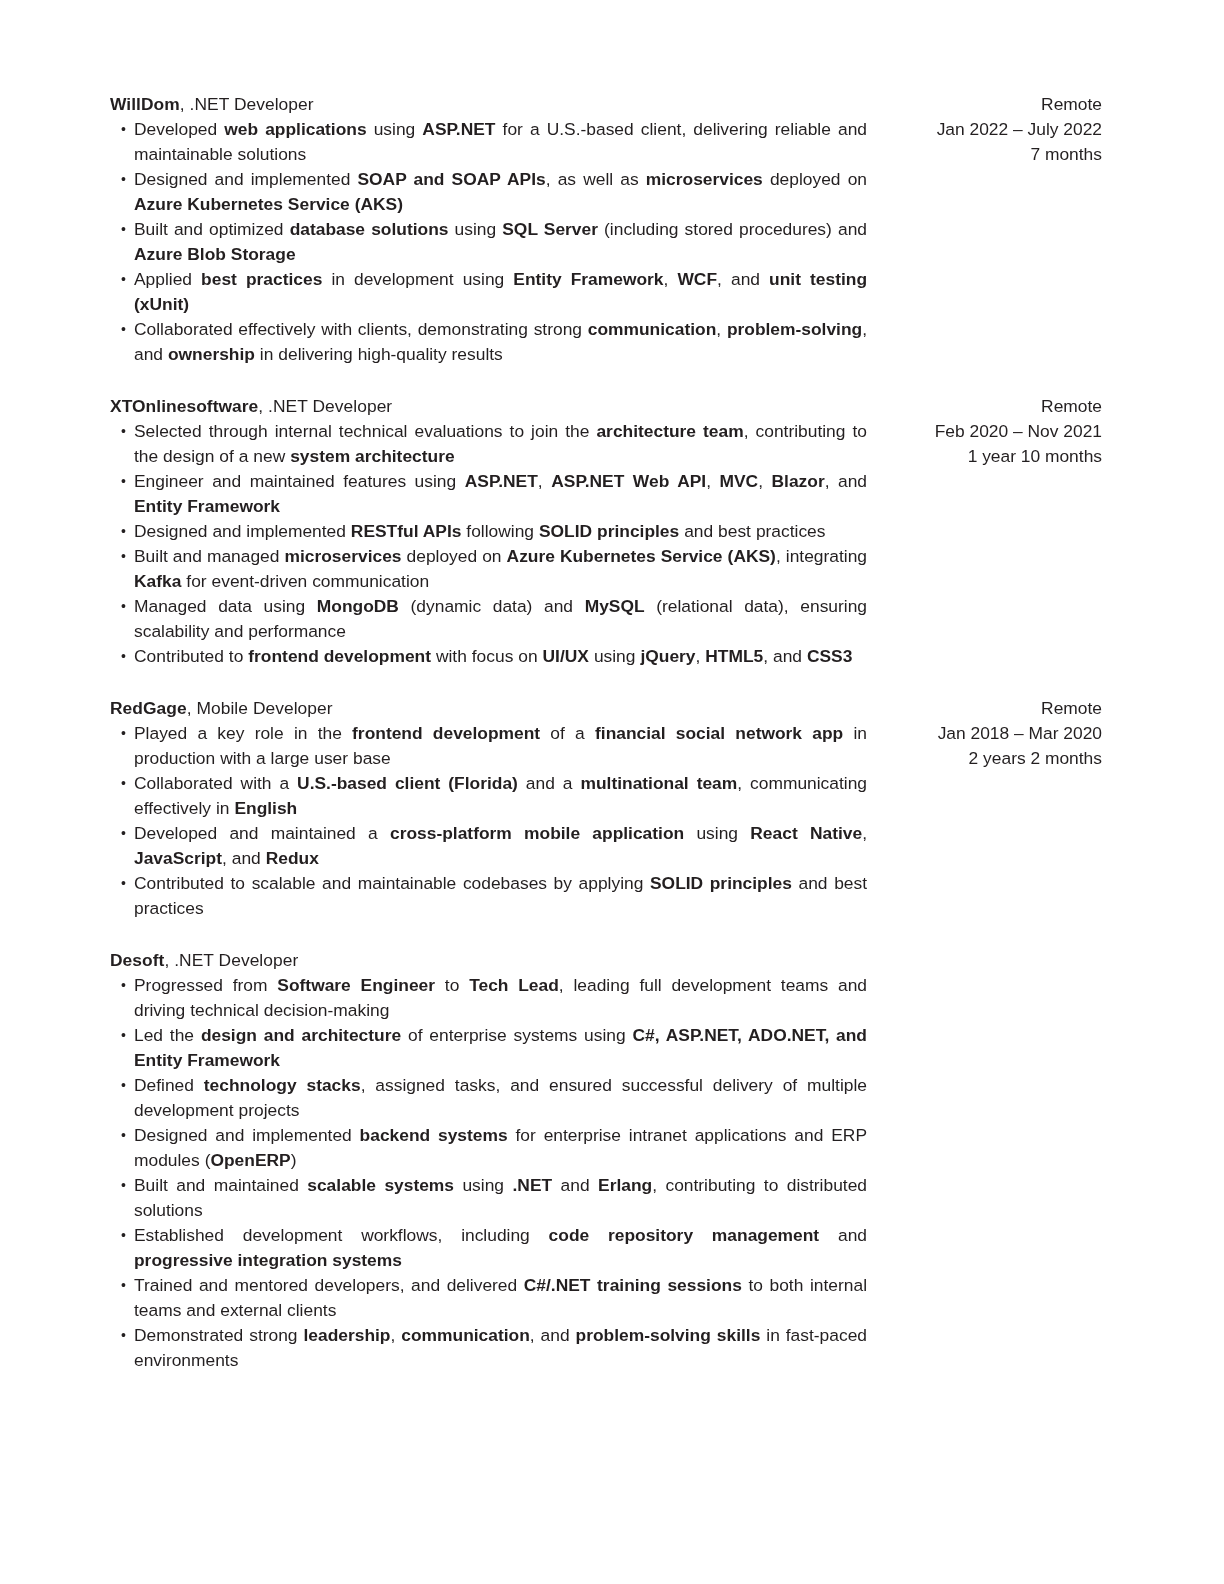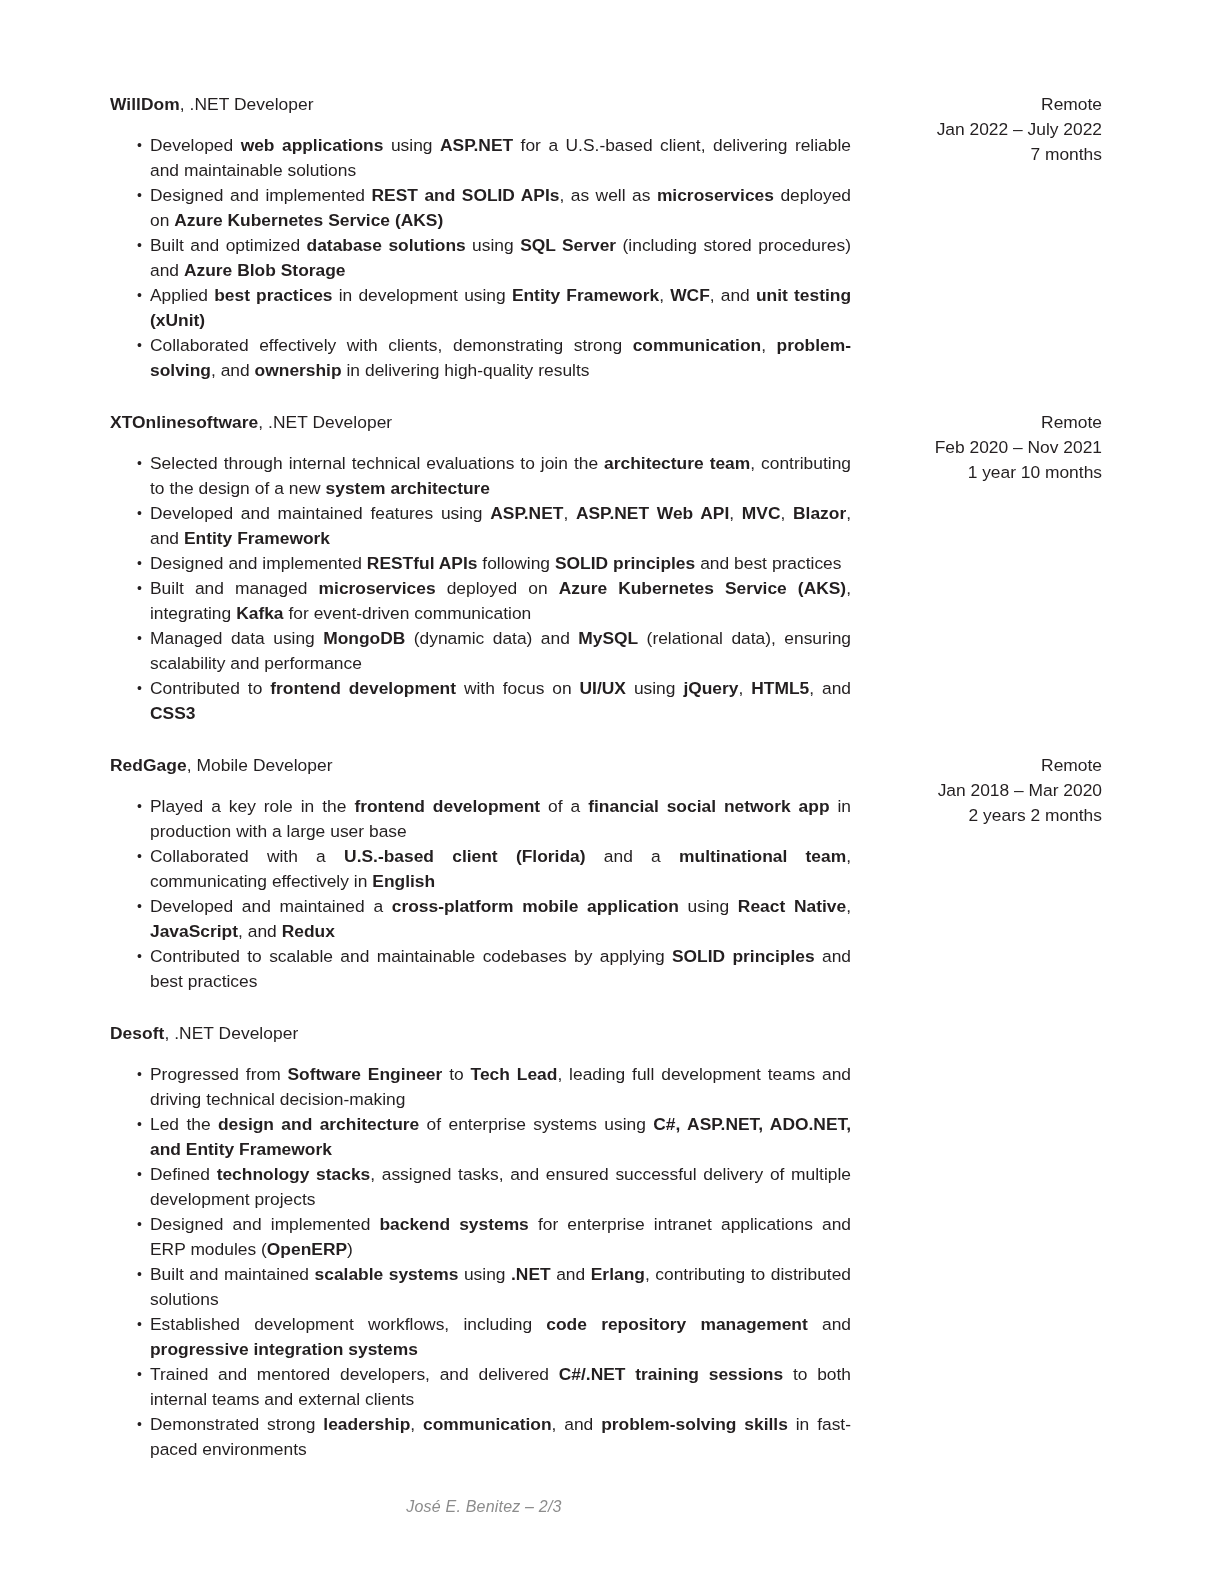--- a/index.html
+++ b/index.html
@@ -49,21 +49,21 @@
   }
   .entry-head .company {
     font-weight: 700;
   }
   .entry-head .role {
     font-weight: 400;
   }
 
   .bullets {
     list-style: none;
-    margin: 16px;
+    margin: 0;
     padding: 0;
   }
   .bullets li {
     position: relative;
     padding-left: 24px;
     font-size: 17.4px;
     line-height: 25px;
     text-align: justify;
     -webkit-hyphens: auto;
     hyphens: auto;
@@ -115,38 +115,38 @@
 <body>
 
 <div class="page">
 
   <div class="content" id="experience-root">
       <div class="entry">
         <div class="entry-left">
           <div class="entry-head"><span class="company">WillDom</span><span>, </span><span class="role">.NET Developer</span></div>
           <ul class="bullets">
             <li><span>Developed </span><b>web applications</b><span> using </span><b>ASP.NET</b><span> for a U.S.-based client, delivering reliable and maintainable solutions</span></li>
-            <li><span>Designed and implemented </span><b>REST and SOLID APIs</b><span>, as well as </span><b>microservices</b><span> deployed on </span><b>Azure Kubernetes Service (AKS)</b></li>
+            <li><span>Designed and implemented </span><b>SOAP and SOAP APIs</b><span>, as well as </span><b>microservices</b><span> deployed on </span><b>Azure Kubernetes Service (AKS)</b></li>
             <li><span>Built and optimized </span><b>database solutions</b><span> using </span><b>SQL Server</b><span> (including stored procedures) and </span><b>Azure Blob Storage</b></li>
             <li><span>Applied </span><b>best practices</b><span> in development using </span><b>Entity Framework</b><span>, </span><b>WCF</b><span>, and </span><b>unit testing (xUnit)</b></li>
             <li><span>Collaborated effectively with clients, demonstrating strong </span><b>communication</b><span>, </span><b>problem-solving</b><span>, and </span><b>ownership</b><span> in delivering high-quality results</span></li>
           </ul>
         </div>
         <div class="entry-right">
           <div>Remote</div>
           <div>Jan 2022 – July 2022</div>
           <div>7 months</div>
         </div>
       </div>
       <div class="entry">
         <div class="entry-left">
           <div class="entry-head"><span class="company">XTOnlinesoftware</span><span>, </span><span class="role">.NET Developer</span></div>
           <ul class="bullets">
             <li><span>Selected through internal technical evaluations to join the </span><b>architecture team</b><span>, contributing to the design of a new </span><b>system architecture</b></li>
-            <li><span>Developed and maintained features using </span><b>ASP.NET</b><span>, </span><b>ASP.NET Web API</b><span>, </span><b>MVC</b><span>, </span><b>Blazor</b><span>, and </span><b>Entity Framework</b></li>
+            <li><span>Engineer and maintained features using </span><b>ASP.NET</b><span>, </span><b>ASP.NET Web API</b><span>, </span><b>MVC</b><span>, </span><b>Blazor</b><span>, and </span><b>Entity Framework</b></li>
             <li><span>Designed and implemented </span><b>RESTful APIs</b><span> following </span><b>SOLID principles</b><span> and best practices</span></li>
             <li><span>Built and managed </span><b>microservices</b><span> deployed on </span><b>Azure Kubernetes Service (AKS)</b><span>, integrating </span><b>Kafka</b><span> for event-driven communication</span></li>
             <li><span>Managed data using </span><b>MongoDB</b><span> (dynamic data) and </span><b>MySQL</b><span> (relational data), ensuring scalability and performance</span></li>
             <li><span>Contributed to </span><b>frontend development</b><span> with focus on </span><b>UI/UX</b><span> using </span><b>jQuery</b><span>, </span><b>HTML5</b><span>, and </span><b>CSS3</b></li>
           </ul>
         </div>
         <div class="entry-right">
           <div>Remote</div>
           <div>Feb 2020 – Nov 2021</div>
           <div>1 year 10 months</div>
@@ -178,15 +178,14 @@
             <li><span>Designed and implemented </span><b>backend systems</b><span> for enterprise intranet applications and ERP modules (</span><b>OpenERP</b><span>)</span></li>
             <li><span>Built and maintained </span><b>scalable systems</b><span> using </span><b>.NET</b><span> and </span><b>Erlang</b><span>, contributing to distributed solutions</span></li>
             <li><span>Established development workflows, including </span><b>code repository management</b><span> and </span><b>progressive integration systems</b></li>
             <li><span>Trained and mentored developers, and delivered </span><b>C#/.NET training sessions</b><span> to both internal teams and external clients</span></li>
             <li><span>Demonstrated strong </span><b>leadership</b><span>, </span><b>communication</b><span>, and </span><b>problem-solving skills</b><span> in fast-paced environments</span></li>
           </ul>
         </div>
       </div>
     </div>
 
-  <div class="footer">José E. Benitez – 2/3</div>
 
 </div>
 
 </body></html>

